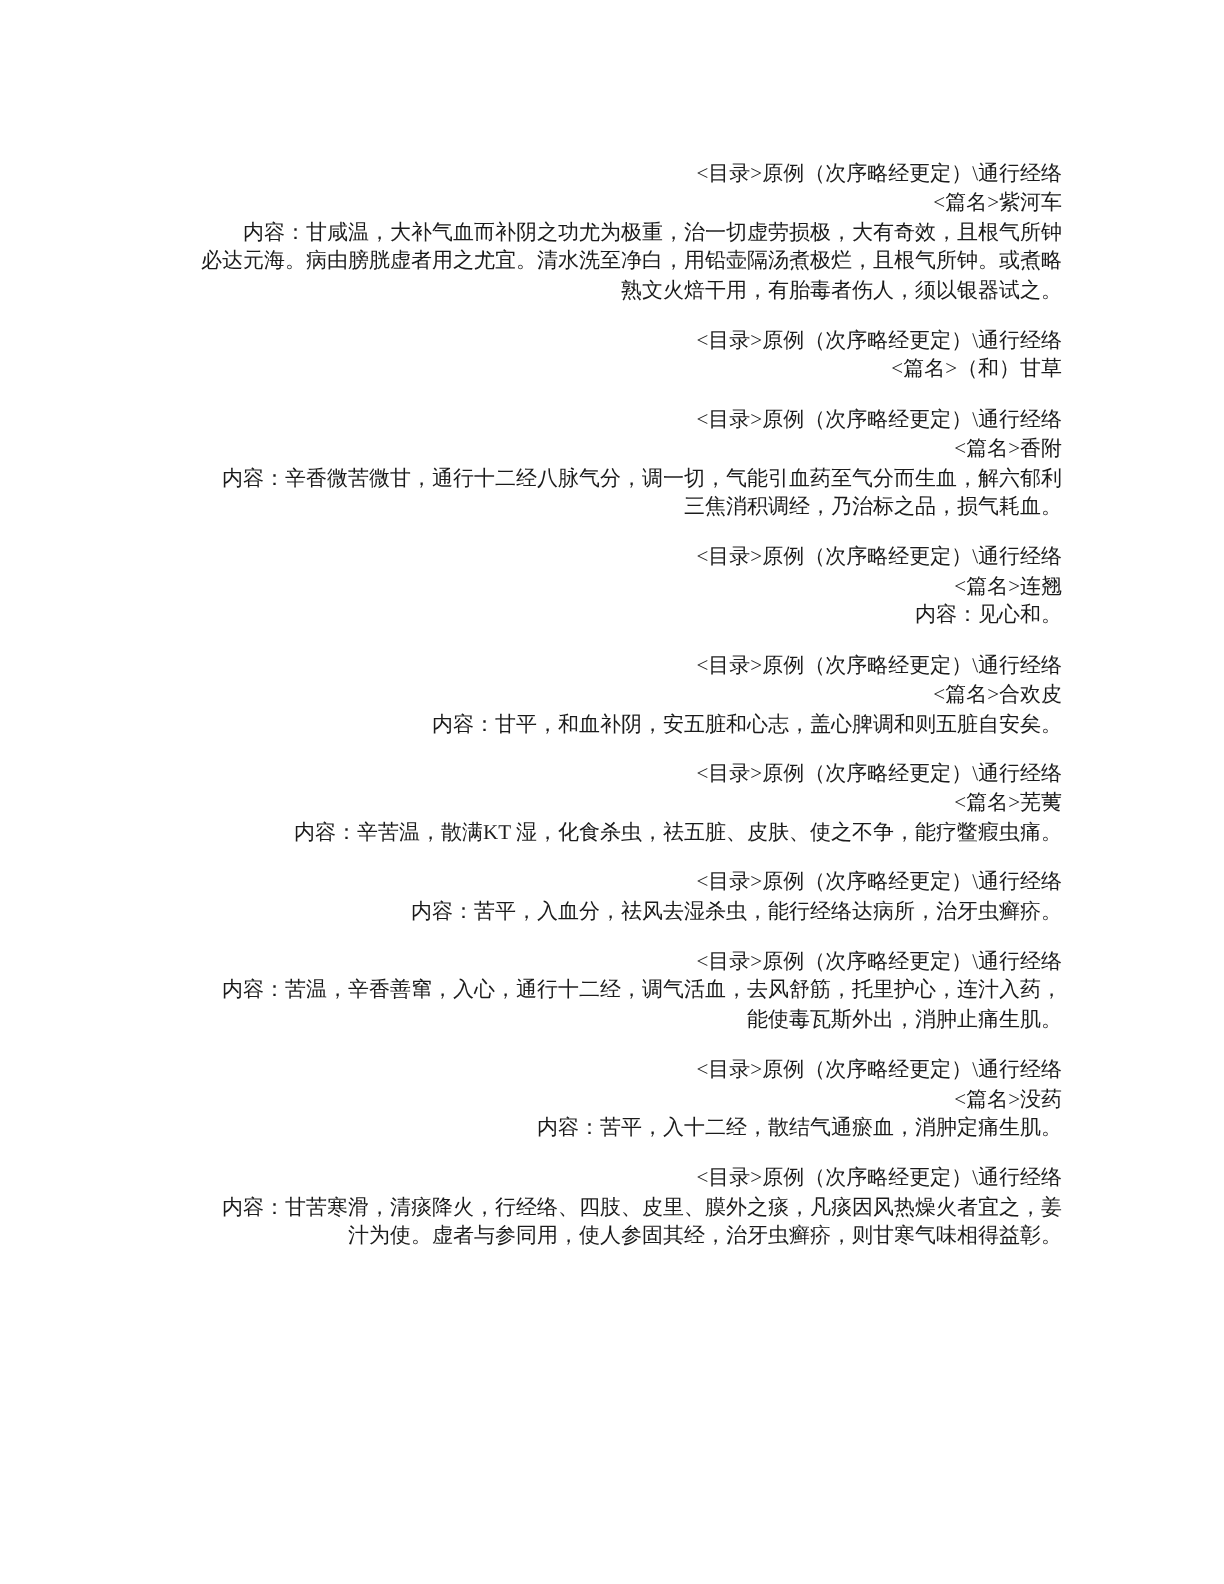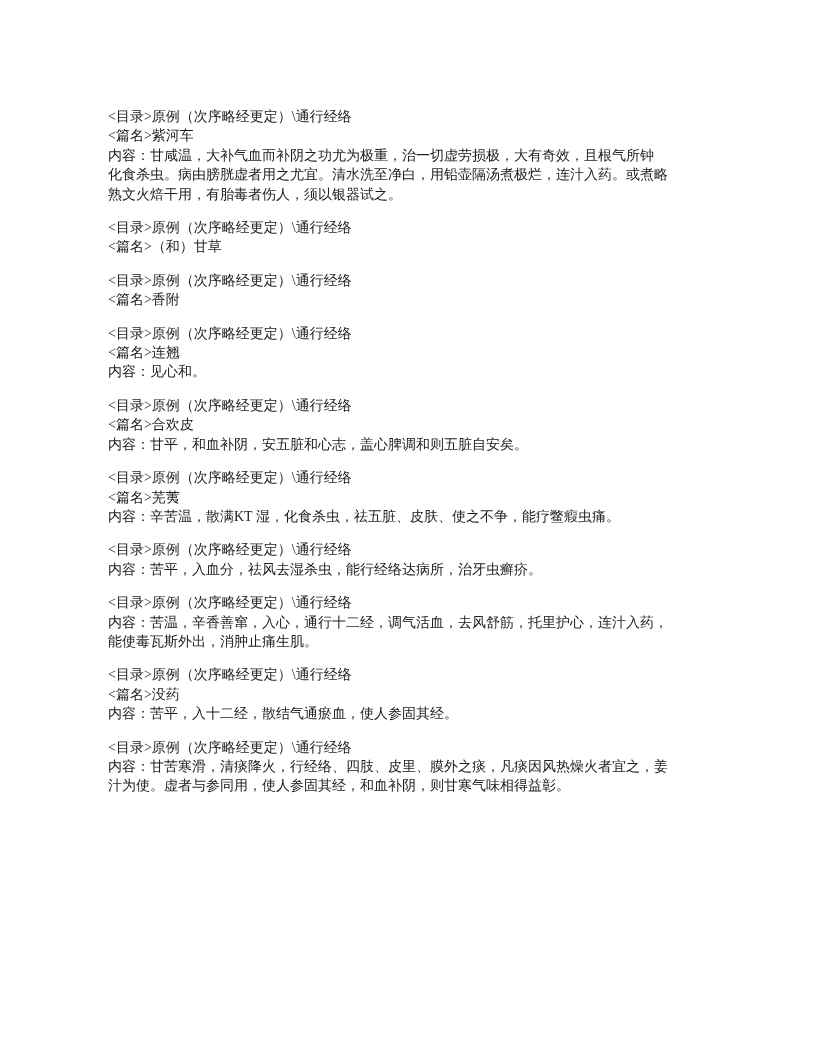--- a/index.html
+++ b/index.html
@@ -24,45 +24,50 @@
     line-height: 19.4px;
     color: #1b1b1b;
     letter-spacing: 0;
   }
   .entry {
     margin: 0 0 14px 0;
   }
   .line {
     white-space: pre-wrap;
     min-height: 19.4px;
+    text-align: right;
   }
 </style>
 </head>
 <body>
 
 <div class="page">
   <div class="content" id="entries">
   <div class="entry">
     <div class="line">&lt;目录&gt;原例（次序略经更定）\通行经络</div>
     <div class="line">&lt;篇名&gt;紫河车</div>
     <div>
           <div class="line">内容：甘咸温，大补气血而补阴之功尤为极重，治一切虚劳损极，大有奇效，且根气所钟</div>
-          <div class="line">化食杀虫。病由膀胱虚者用之尤宜。清水洗至净白，用铅壶隔汤煮极烂，连汁入药。或煮略</div>
+          <div class="line">必达元海。病由膀胱虚者用之尤宜。清水洗至净白，用铅壶隔汤煮极烂，且根气所钟。或煮略</div>
           <div class="line">熟文火焙干用，有胎毒者伤人，须以银器试之。</div>
         </div>
   </div>
 
   <div class="entry">
     <div class="line">&lt;目录&gt;原例（次序略经更定）\通行经络</div>
     <div class="line">&lt;篇名&gt;（和）甘草</div>
   </div>
 
   <div class="entry">
     <div class="line">&lt;目录&gt;原例（次序略经更定）\通行经络</div>
     <div class="line">&lt;篇名&gt;香附</div>
+    <div>
+          <div class="line">内容：辛香微苦微甘，通行十二经八脉气分，调一切，气能引血药至气分而生血，解六郁利</div>
+          <div class="line">三焦消积调经，乃治标之品，损气耗血。</div>
+        </div>
   </div>
 
   <div class="entry">
     <div class="line">&lt;目录&gt;原例（次序略经更定）\通行经络</div>
     <div class="line">&lt;篇名&gt;连翘</div>
     <div>
           <div class="line">内容：见心和。</div>
         </div>
   </div>
 
@@ -94,25 +99,25 @@
     <div>
           <div class="line">内容：苦温，辛香善窜，入心，通行十二经，调气活血，去风舒筋，托里护心，连汁入药，</div>
           <div class="line">能使毒瓦斯外出，消肿止痛生肌。</div>
         </div>
   </div>
 
   <div class="entry">
     <div class="line">&lt;目录&gt;原例（次序略经更定）\通行经络</div>
     <div class="line">&lt;篇名&gt;没药</div>
     <div>
-          <div class="line">内容：苦平，入十二经，散结气通瘀血，使人参固其经。</div>
+          <div class="line">内容：苦平，入十二经，散结气通瘀血，消肿定痛生肌。</div>
         </div>
   </div>
 
   <div class="entry">
     <div class="line">&lt;目录&gt;原例（次序略经更定）\通行经络</div>
     <div>
           <div class="line">内容：甘苦寒滑，清痰降火，行经络、四肢、皮里、膜外之痰，凡痰因风热燥火者宜之，姜</div>
-          <div class="line">汁为使。虚者与参同用，使人参固其经，和血补阴，则甘寒气味相得益彰。</div>
+          <div class="line">汁为使。虚者与参同用，使人参固其经，治牙虫癣疥，则甘寒气味相得益彰。</div>
         </div>
   </div>
 </div>
 </div>
 
 </body></html>

